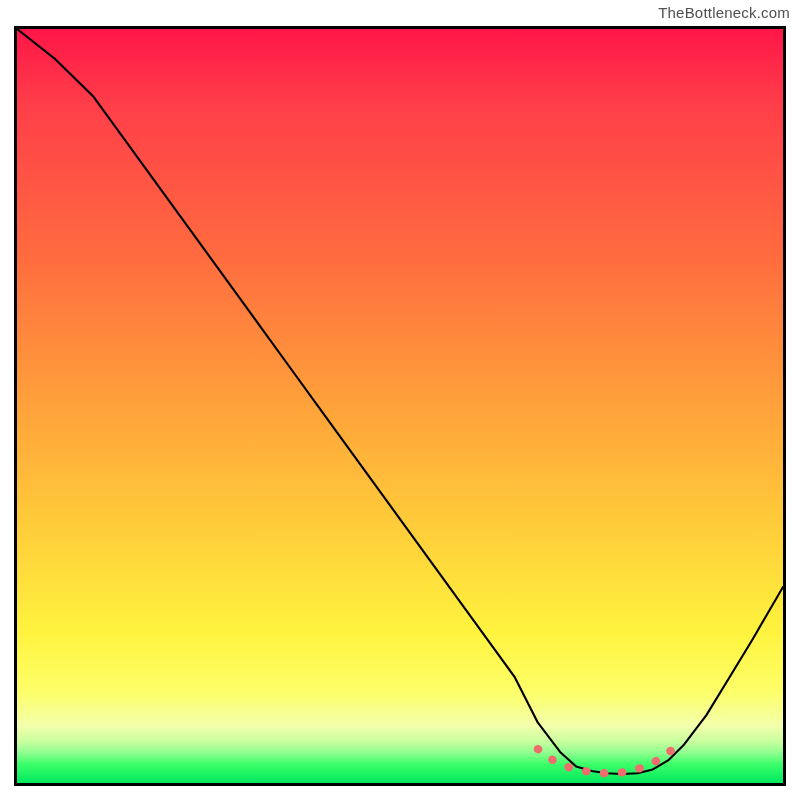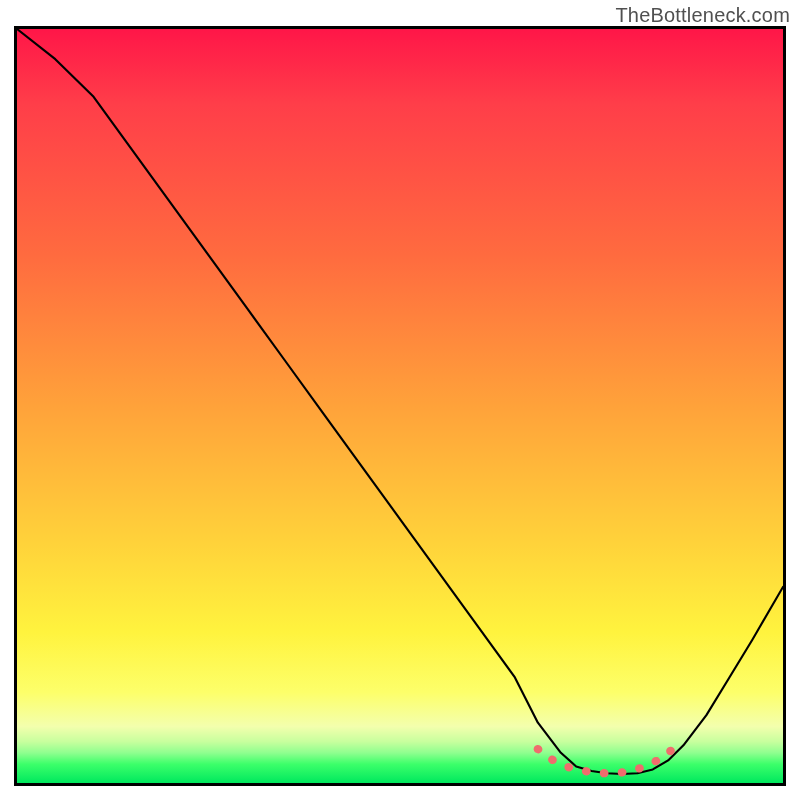--- a/index.html
+++ b/index.html
@@ -13,21 +13,21 @@
   }
   .figure {
     position: relative;
     width: 800px;
     height: 800px;
   }
   .watermark {
     position: absolute;
     top: 4px;
     right: 10px;
-    font-size: 20px;
+    font-size: 15px;
     font-weight: 500;
     color: #505050;
     letter-spacing: 0.2px;
   }
   .plot-area {
     position: absolute;
     left: 14px;
     top: 26px;
     width: 772px;
     height: 760px;

